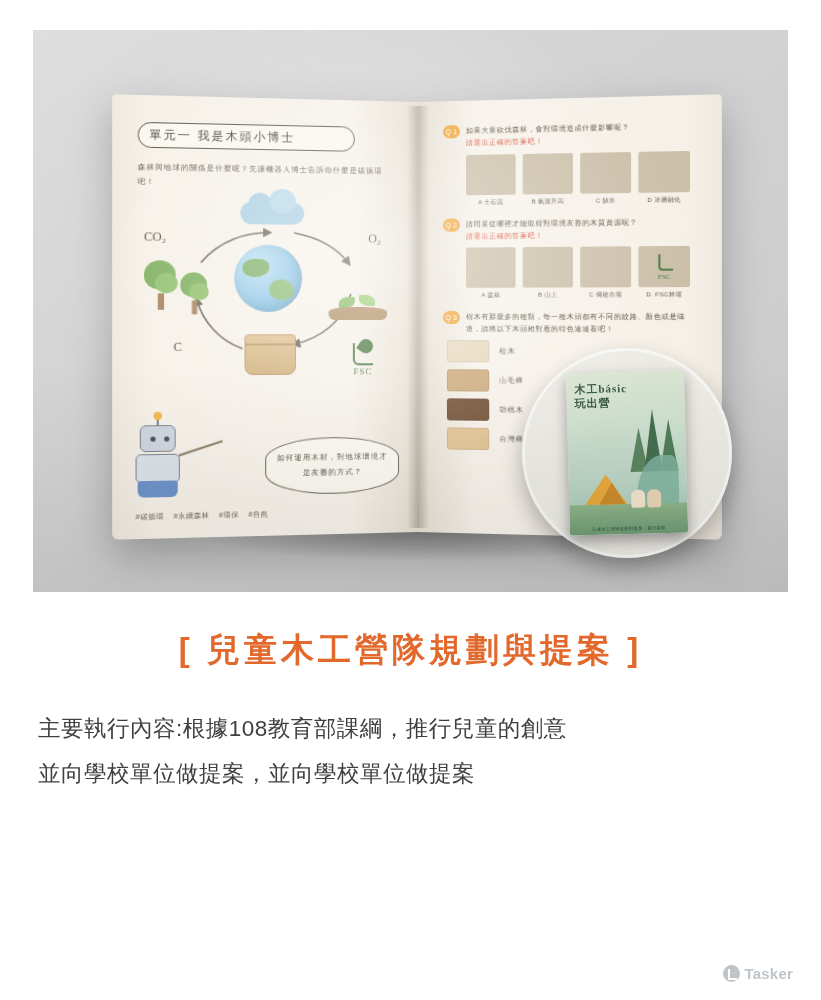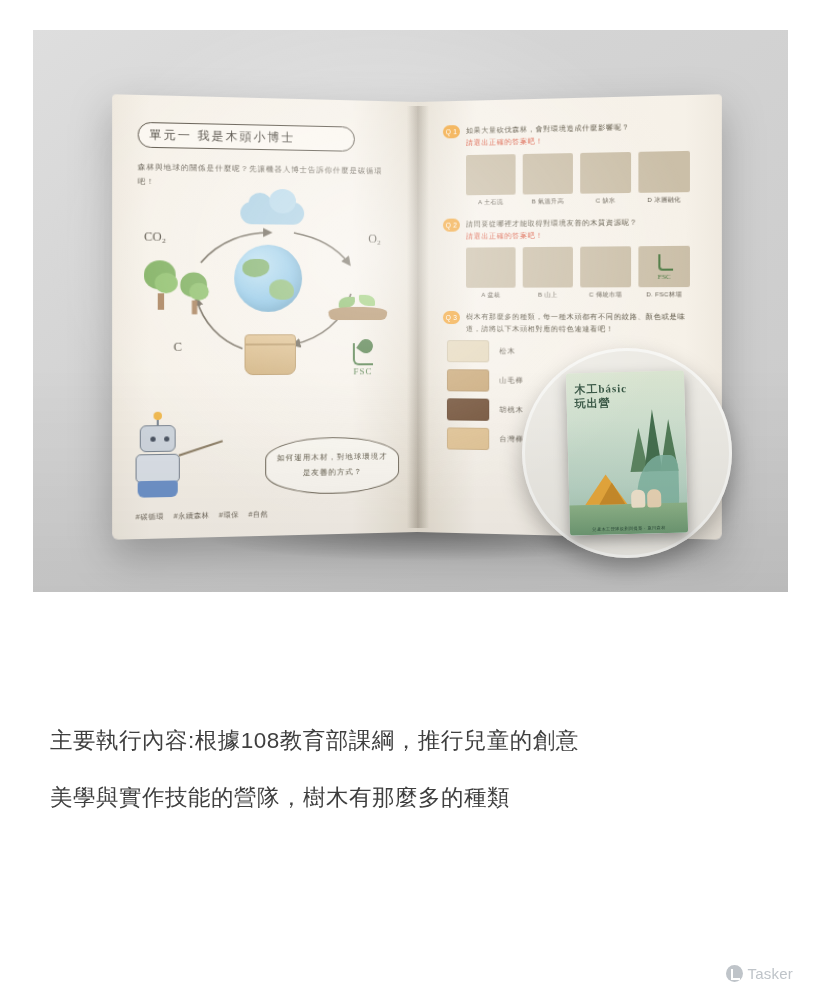--- a/index.html
+++ b/index.html
@@ -250,27 +250,27 @@
   .headline{
     position:absolute; left:0; right:0; top:628px;
     text-align:center;
     color:#e2682b;
     font-size:33px; font-weight:bold; letter-spacing:4px;
   }
   .body-copy{
     position:absolute; left:38px; right:38px; top:706px;
     color:#3f3f3f; font-size:22.5px; line-height:45px; letter-spacing:.5px;
   }
-  .body-copy p{ margin:12px; }
+  .body-copy p{ margin:0; }
 
   
   .watermark{
     position:absolute; right:28px; bottom:18px;
     display:flex; align-items:flex-start; gap:5px;
-    color:#bfc4c9; font-size:15px; font-weight:normal; letter-spacing:.2px;
+    color:#bfc4c9; font-size:15px; font-weight:bold; letter-spacing:.2px;
   }
   .wm-mark{
     width:17px; height:17px; border-radius:50%;
     background:#bfc4c9; position:relative;
   }
   .wm-mark:after{
     content:""; position:absolute; left:5px; top:4px; width:7px; height:9px;
     border-left:2px solid #fff; border-bottom:2px solid #fff;
   }
 </style>
@@ -460,24 +460,25 @@
         <div class="cv-kid"></div>
         <div class="cv-kid2"></div>
         <div class="cv-title">木工básic玩出營</div>
         <div class="cv-footer">兒童木工營隊規劃與提案 ‧ 夏日森林</div>
       </div>
     </div>
 
     <div class="photo-vignette"></div>
   </div>
 
+  <div class="headline">[ 兒童木工營隊規劃與提案 ]</div>
 
   <div class="body-copy">
     <p>主要執行內容:根據108教育部課綱，推行兒童的創意</p>
-    <p>美學與實作技能的營隊，樹木有那麼多的種類</p>
+    <p>並向學校單位做提案，並向學校單位做提案</p>
   </div>
 
   <div class="watermark">
     <span class="wm-mark"></span>
     <span>Tasker</span>
   </div>
 
 </div>
 
 </body></html>

